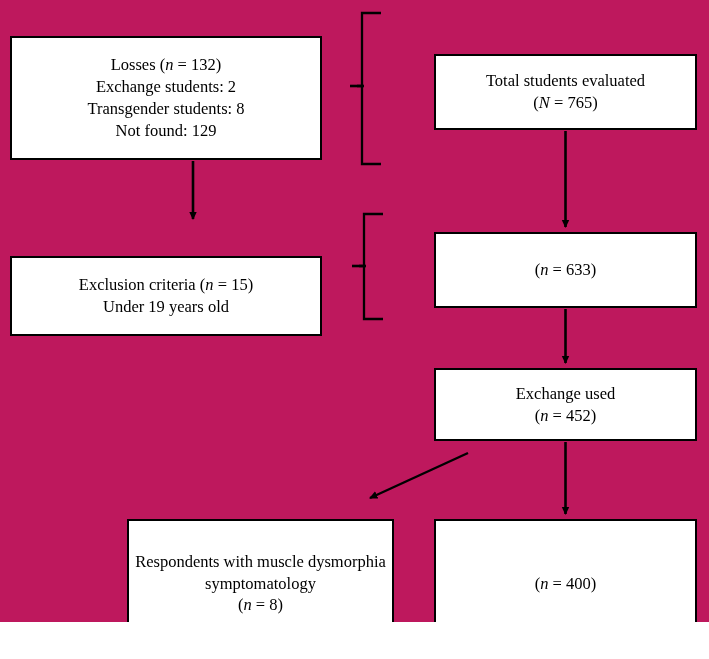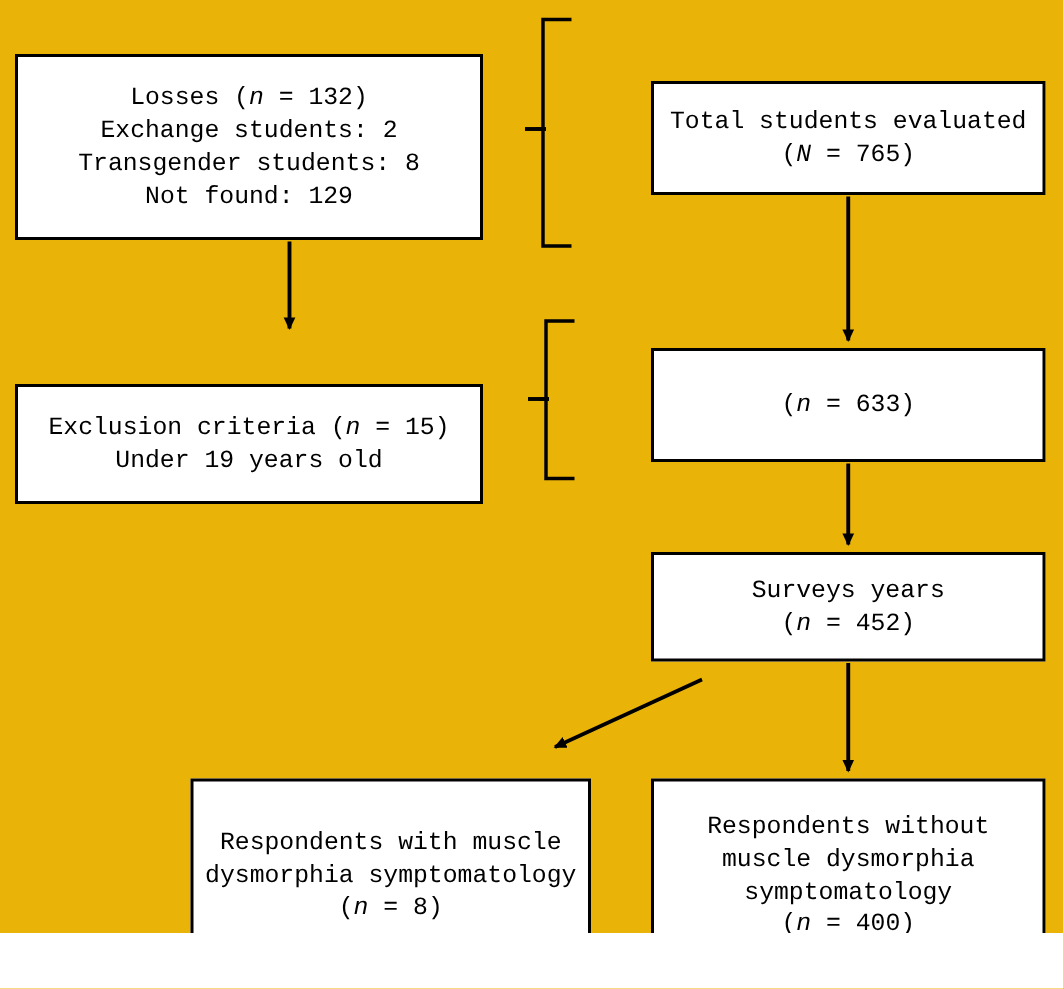--- a/index.html
+++ b/index.html
@@ -4,22 +4,22 @@
 <style>
   html, body {
     margin: 0;
     padding: 0;
     background: #ffffff;
   }
   #flow-root {
     position: relative;
     width: 709px;
     height: 622px;
-    background: #eab308;
-    font-family: Liberation Mono, monospace;
+    background: #be185d;
+    font-family: Liberation Serif, serif;
     overflow: hidden;
   }
   .node {
     position: absolute;
     box-sizing: border-box;
     border: 2px solid #000000;
     background: #ffffff;
     display: flex;
     flex-direction: column;
     align-items: center;
@@ -110,33 +110,32 @@
     <span class="line">Under 19 years old</span>
   </div>
 
   <div class="node" id="node-firstrandom">
     <span class="line">
       (<i class="ital">n</i>&nbsp;=&nbsp;<span>633</span>)
     </span>
   </div>
 
   <div class="node" id="node-surveys">
-    <span class="line">Surveys years</span>
+    <span class="line">Exchange used</span>
     <span class="line">
       (<i class="ital">n</i>&nbsp;=&nbsp;<span>452</span>)
     </span>
   </div>
 
   <div class="node" id="node-with-md">
     <span class="line wrapline">Respondents with muscle dysmorphia symptomatology</span>
     <span class="line">
       (<i class="ital">n</i>&nbsp;=&nbsp;<span>8</span>)
     </span>
   </div>
 
   <div class="node" id="node-without-md">
-    <span class="line wrapline">Respondents without muscle dysmorphia symptomatology</span>
     <span class="line">
       (<i class="ital">n</i>&nbsp;=&nbsp;<span>400</span>)
     </span>
   </div>
 
 </div>
 
 </body></html>

